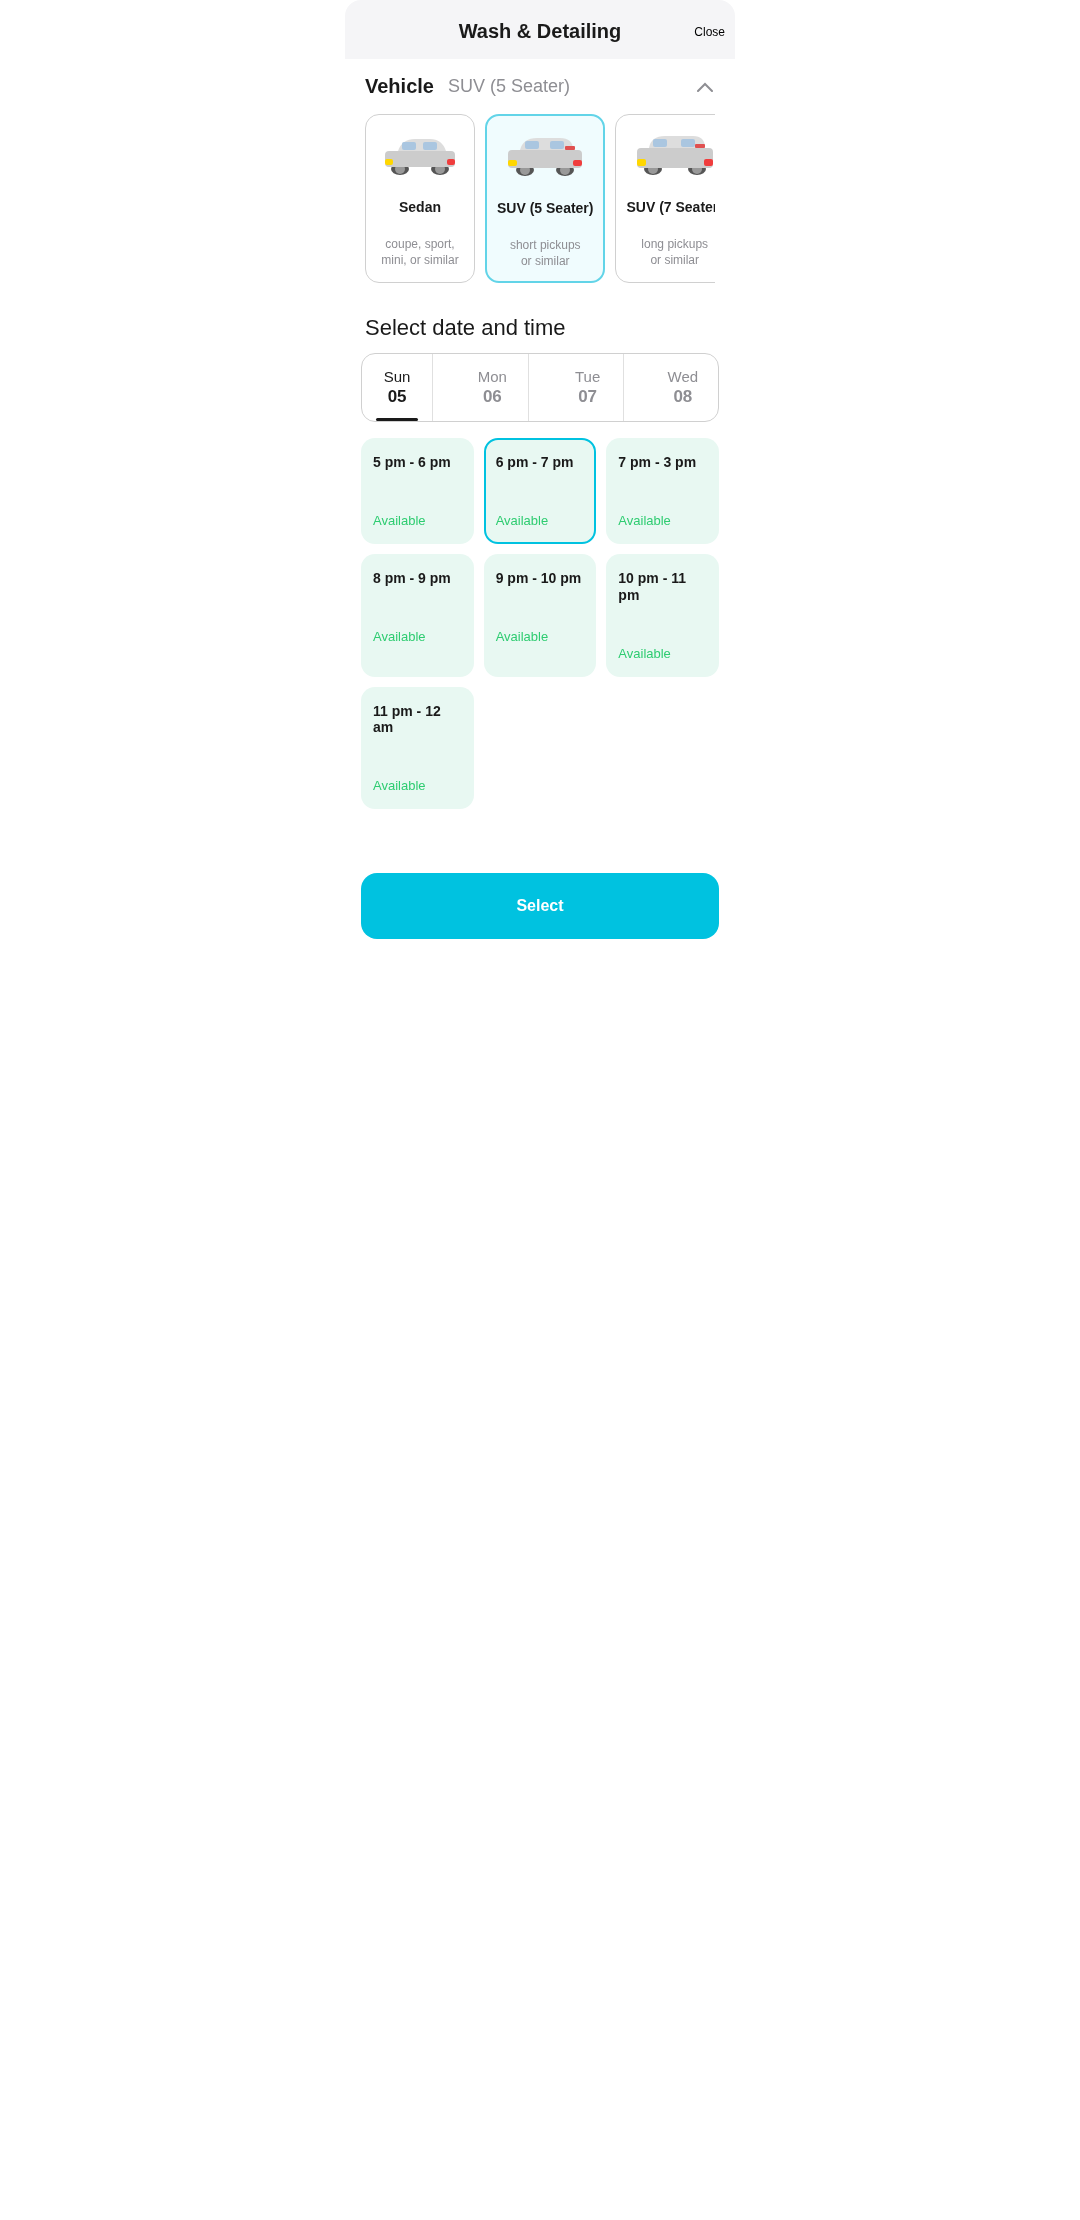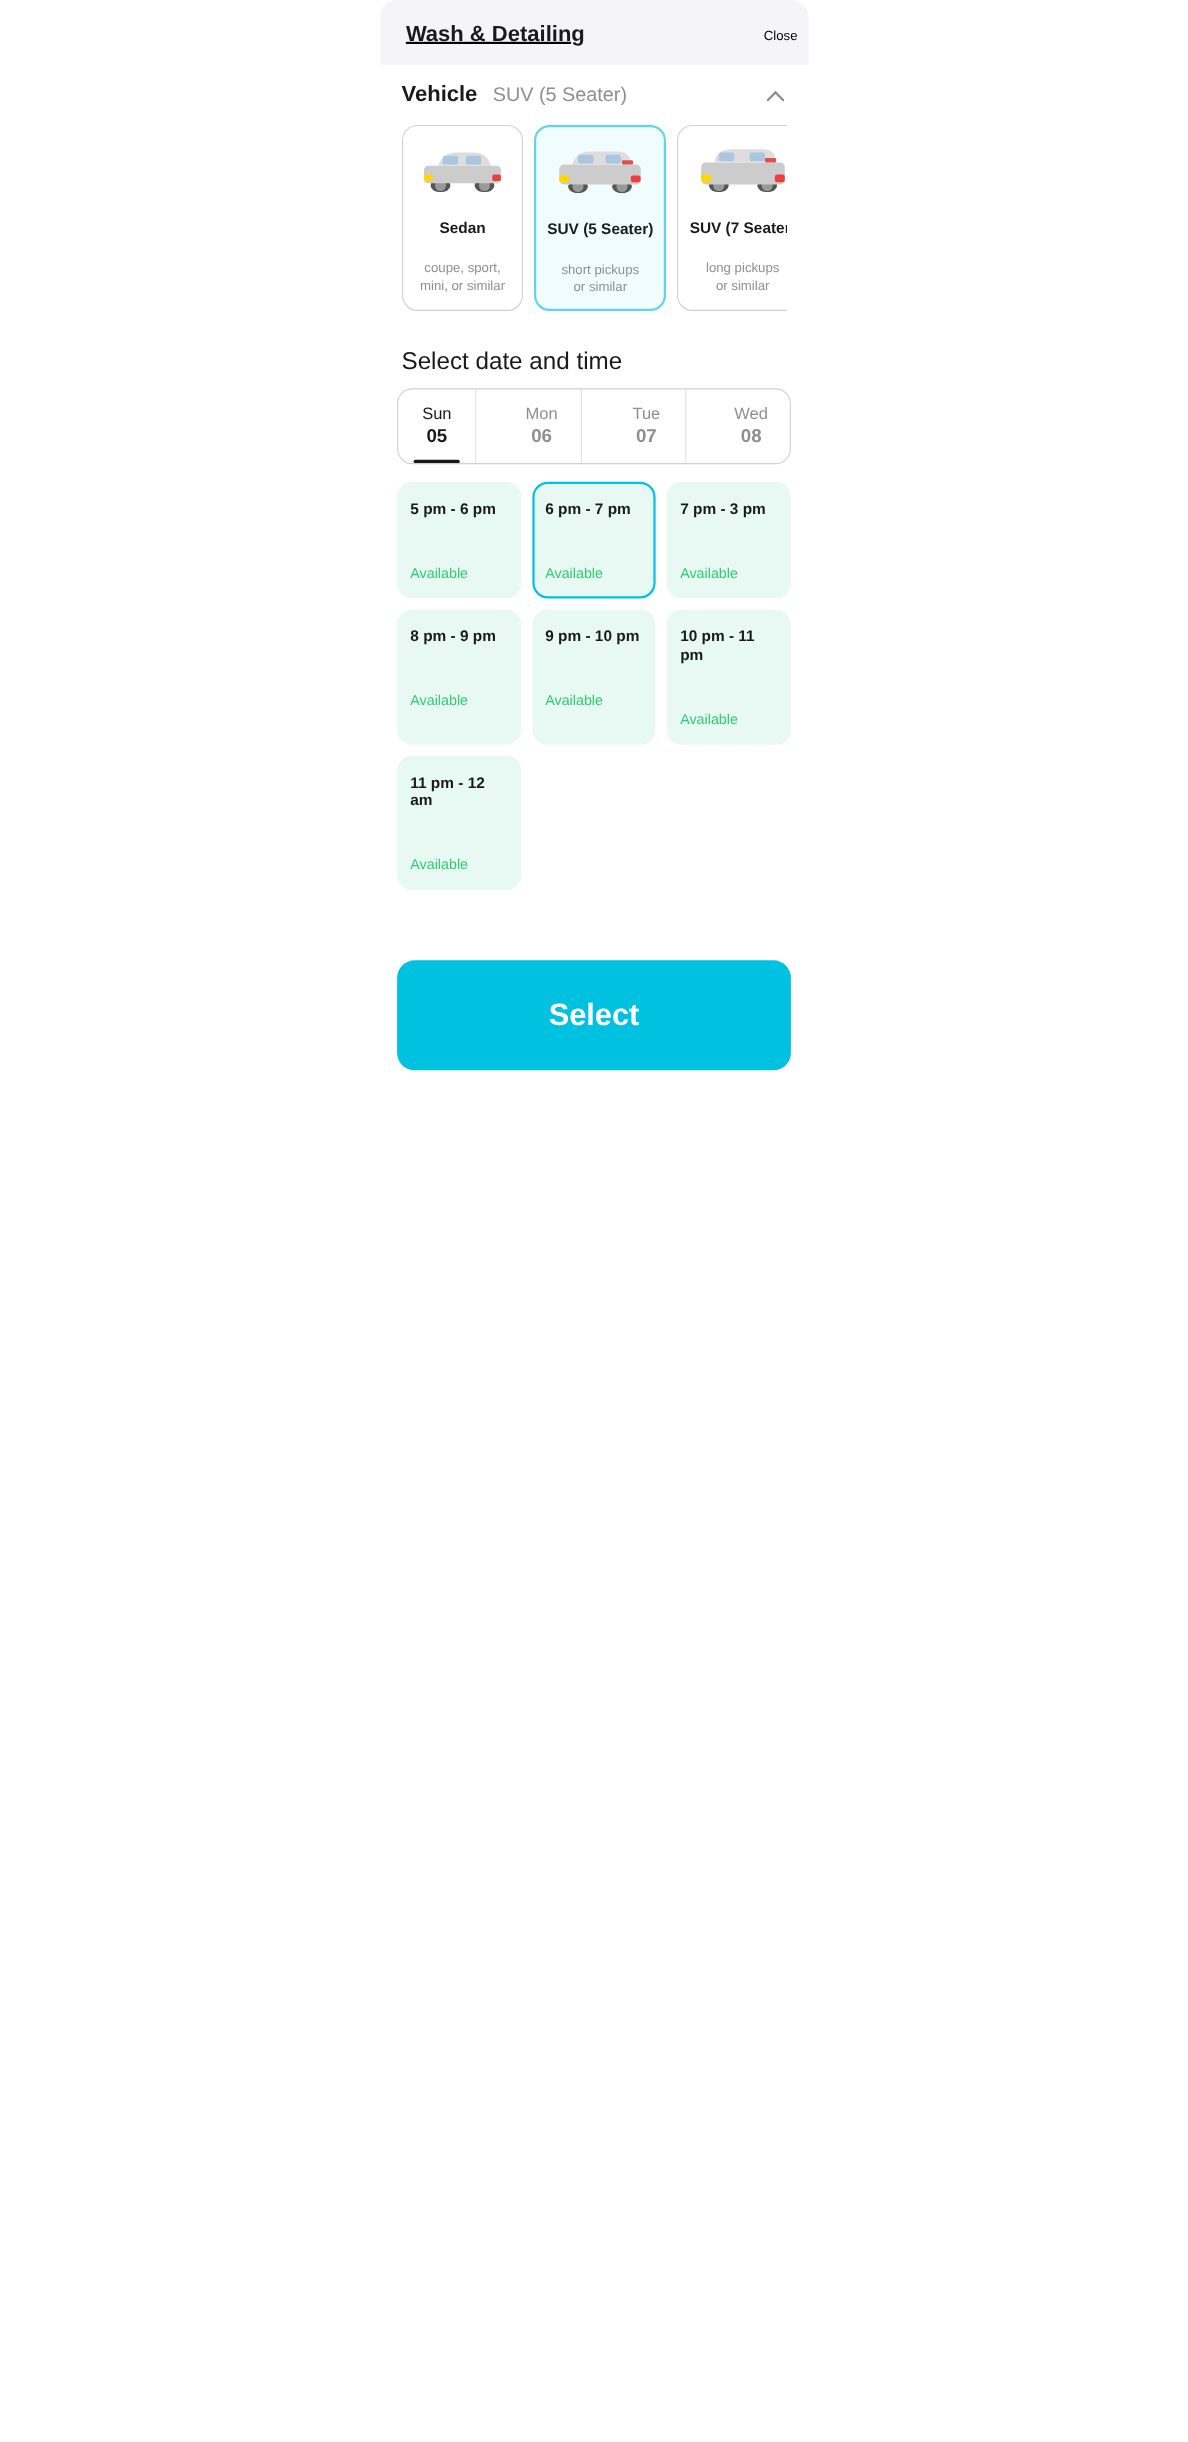--- a/index.html
+++ b/index.html
@@ -10,25 +10,25 @@
       width: 390px;
       margin: 0 auto;
       min-height: 100vh;
       background: #fff;
     }
 
     
     .header {
       display: flex;
       align-items: center;
+      justify-content: center;
       padding: 20px 24px 16px;
       position: relative;
       background: #f5f5f7;
       border-radius: 16px 16px 0 0;
-      text-decoration: underline;
     }
     .header-title {
       font-size: 20px;
       font-weight: 600;
       color: #1a1a1a;
     }
     .header-close {
       position: absolute;
       right: 10px;
       font-size: 12px;
@@ -202,25 +202,25 @@
 
     
     .select-btn-container {
       padding: 24px 16px 32px;
       margin-top: 40px;
     }
     .select-btn {
       width: 100%;
       background: #00c2e0;
       color: #fff;
-      font-size: 28px;
+      font-size: 16px;
       font-weight: 600;
       border: none;
       border-radius: 16px;
-      padding: 34px;
+      padding: 24px;
       cursor: pointer;
       text-align: center;
     }
 
     
     svg { display: block; }
   </style>
 </head>
 <body>
 

